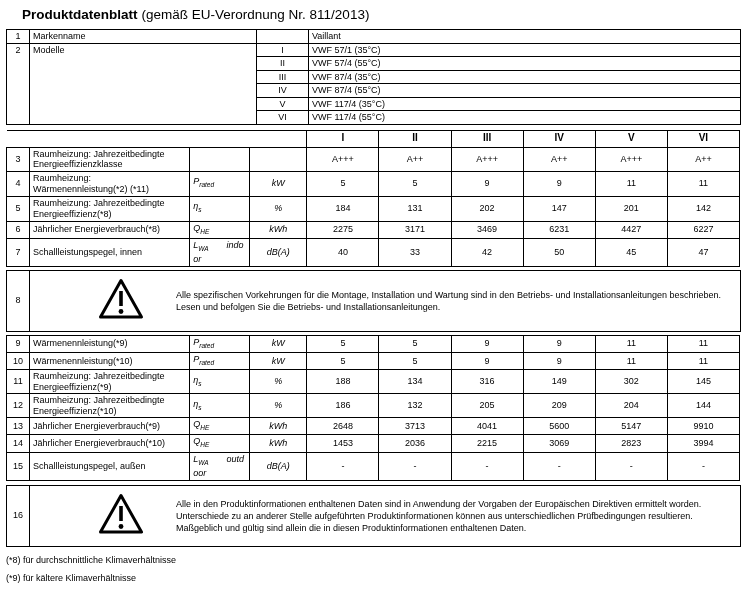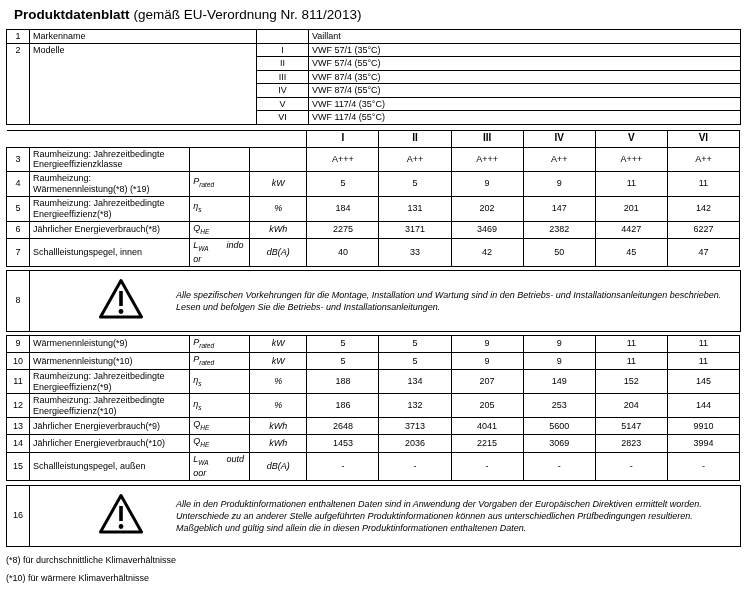--- a/index.html
+++ b/index.html
@@ -5,21 +5,21 @@
   * { box-sizing: border-box; }
   html, body { margin: 0; padding: 0; }
   body {
     width: 745px; height: 592px;
     background: #ffffff;
     color: #000000;
     font-family: "Liberation Sans", "DejaVu Sans", sans-serif;
   }
   .page { padding: 5px 5px 0 6px; }
 
-  .title { font-size: 13.5px; line-height: 16px; margin: 2px 0 6px 8px; }
+  .title { font-size: 13.5px; line-height: 16px; margin: 2px 0 6px 16px; }
   .title-main { font-weight: bold; }
   .title-sub { margin-left: 4px; }
 
   table { border-collapse: collapse; table-layout: fixed; width: 734px; background: #fff; }
   td {
     border: 1px solid #000;
     font-size: 9px; line-height: 10.5px;
     padding: 1px 3px;
     vertical-align: middle;
     overflow: hidden;
@@ -43,21 +43,21 @@
   .warn-table { margin-bottom: 3px; }
 
   tr.r18 td { height: 17px; }
   tr.r24 td { height: 24px; }
   tr.r25 td { height: 25px; }
   tr.r16 td { height: 16px; }
 
   .warn-cell { padding: 0; }
   .warn-flex { display: flex; align-items: center; height: 60px; }
   .warn-icon-box { flex: 0 0 auto; margin-left: 68px; margin-right: 32px; }
-  .warn-text { flex: 1 1 auto; padding-right: 10px; font-size: 9px; line-height: 12px; font-style: italic; }
+  .warn-text { flex: 1 1 auto; padding-right: 10px; font-size: 9px; line-height: 12px; }
 
   .footnotes { margin-top: 8px; }
   .footnote { font-size: 9px; line-height: 11px; margin-bottom: 7px; width: 734px; }
 </style>
 </head>
 <body>
 
 <div class="page">
 
   <div class="title">
@@ -137,21 +137,21 @@
       <td class="unit"></td>
       <td class="val">A+++</td>
       <td class="val">A++</td>
       <td class="val">A+++</td>
       <td class="val">A++</td>
       <td class="val">A+++</td>
       <td class="val">A++</td>
     </tr>
     <tr class="r25">
       <td class="num">4</td>
-      <td class="lbl">Raumheizung: Wärmenennleistung(*8) (*19)</td>
+      <td class="lbl">Raumheizung: Wärmenennleistung(*2) (*11)</td>
       <td class="sym"><span>P</span><span class="sub">rated</span></td>
       <td class="unit">kW</td>
       <td class="val">5</td>
       <td class="val">5</td>
       <td class="val">9</td>
       <td class="val">9</td>
       <td class="val">11</td>
       <td class="val">11</td>
     </tr>
     <tr class="r25">
@@ -167,21 +167,21 @@
       <td class="val">142</td>
     </tr>
     <tr class="r16">
       <td class="num">6</td>
       <td class="lbl">Jährlicher Energieverbrauch(*8)</td>
       <td class="sym"><span>Q</span><span class="sub">HE</span></td>
       <td class="unit">kWh</td>
       <td class="val">2275</td>
       <td class="val">3171</td>
       <td class="val">3469</td>
-      <td class="val">2382</td>
+      <td class="val">6231</td>
       <td class="val">4427</td>
       <td class="val">6227</td>
     </tr>
     <tr class="r16">
       <td class="num">7</td>
       <td class="lbl">Schallleistungspegel, innen</td>
       <td class="sym"><span>L</span><span class="sub">WA</span><span class="suffix">indoor</span></td>
       <td class="unit">dB(A)</td>
       <td class="val">40</td>
       <td class="val">33</td>
@@ -255,34 +255,34 @@
       <td class="val">11</td>
       <td class="val">11</td>
     </tr>
     <tr class="r24">
       <td class="num">11</td>
       <td class="lbl">Raumheizung: Jahrezeitbedingte Energieeffizienz(*9)</td>
       <td class="sym"><span>η</span><span class="sub">s</span></td>
       <td class="unit">%</td>
       <td class="val">188</td>
       <td class="val">134</td>
-      <td class="val">207</td>
+      <td class="val">316</td>
       <td class="val">149</td>
-      <td class="val">152</td>
+      <td class="val">302</td>
       <td class="val">145</td>
     </tr>
     <tr class="r24">
       <td class="num">12</td>
       <td class="lbl">Raumheizung: Jahrezeitbedingte Energieeffizienz(*10)</td>
       <td class="sym"><span>η</span><span class="sub">s</span></td>
       <td class="unit">%</td>
       <td class="val">186</td>
       <td class="val">132</td>
       <td class="val">205</td>
-      <td class="val">253</td>
+      <td class="val">209</td>
       <td class="val">204</td>
       <td class="val">144</td>
     </tr>
     <tr class="r16">
       <td class="num">13</td>
       <td class="lbl">Jährlicher Energieverbrauch(*9)</td>
       <td class="sym"><span>Q</span><span class="sub">HE</span></td>
       <td class="unit">kWh</td>
       <td class="val">2648</td>
       <td class="val">3713</td>
@@ -337,17 +337,18 @@
           </div>
           <div class="warn-text">Alle in den Produktinformationen enthaltenen Daten sind in Anwendung der Vorgaben der Europäischen Direktiven ermittelt worden. Unterschiede zu an anderer Stelle aufgeführten Produktinformationen können aus unterschiedlichen Prüfbedingungen resultieren. Maßgeblich und gültig sind allein die in diesen Produktinformationen enthaltenen Daten.</div>
         </div>
       </td>
     </tr>
   </tbody>
     </table>
 
   <div class="footnotes">
     <div class="footnote">(*8) für durchschnittliche Klimaverhältnisse</div>
+    <div class="footnote">(*9) für kältere Klimaverhältnisse</div>
     <div class="footnote">(*10) für wärmere Klimaverhältnisse</div>
     <div class="footnote">(*11) Für Heizgeräte und Kombiheizgeräte mit Wärmepumpe ist die Wärmenennleistung Prated gleich der Auslegungslast im Heizbetrieb Pdesignh und die Wärmenennleistung eines Zusatzheizgerätes Psup gleich der zusätzlichen Heizleistung sup(Tj)</div>
   </div>
 
 </div>
 
 </body></html>

